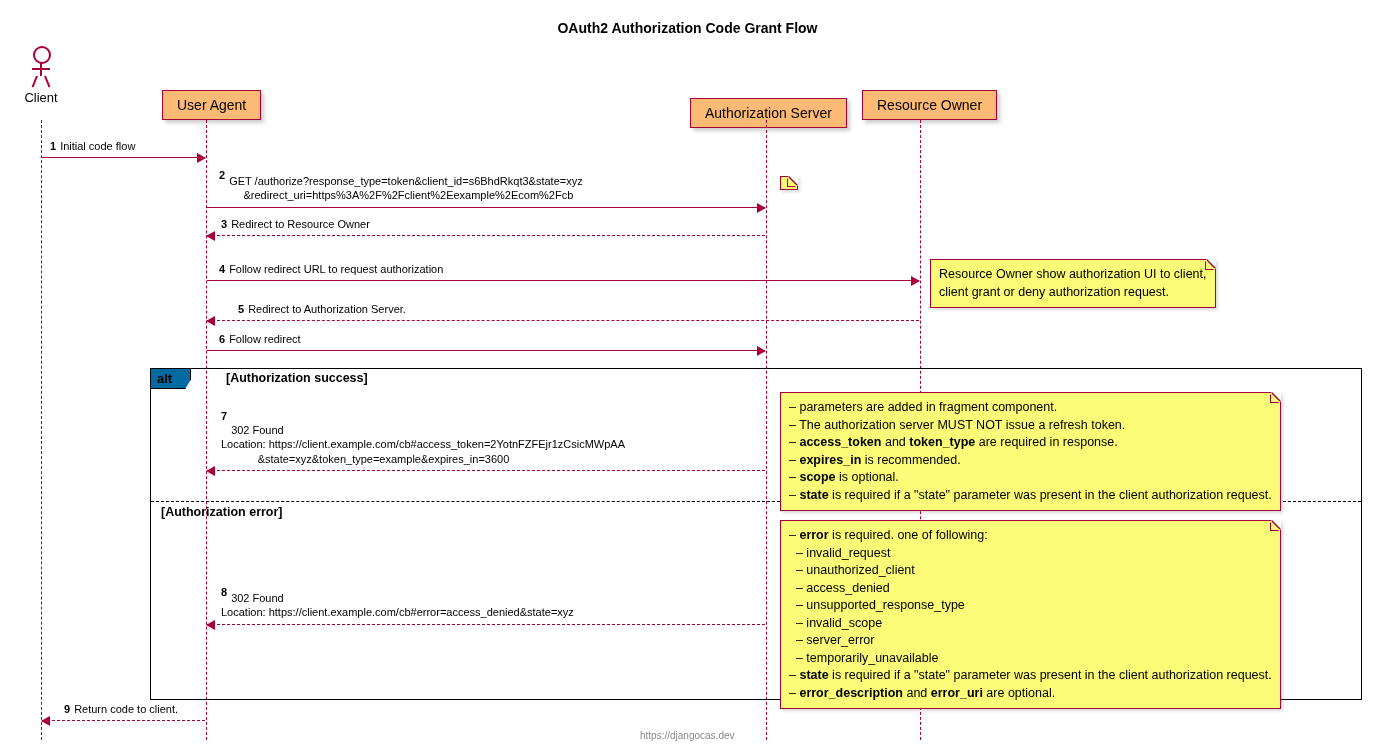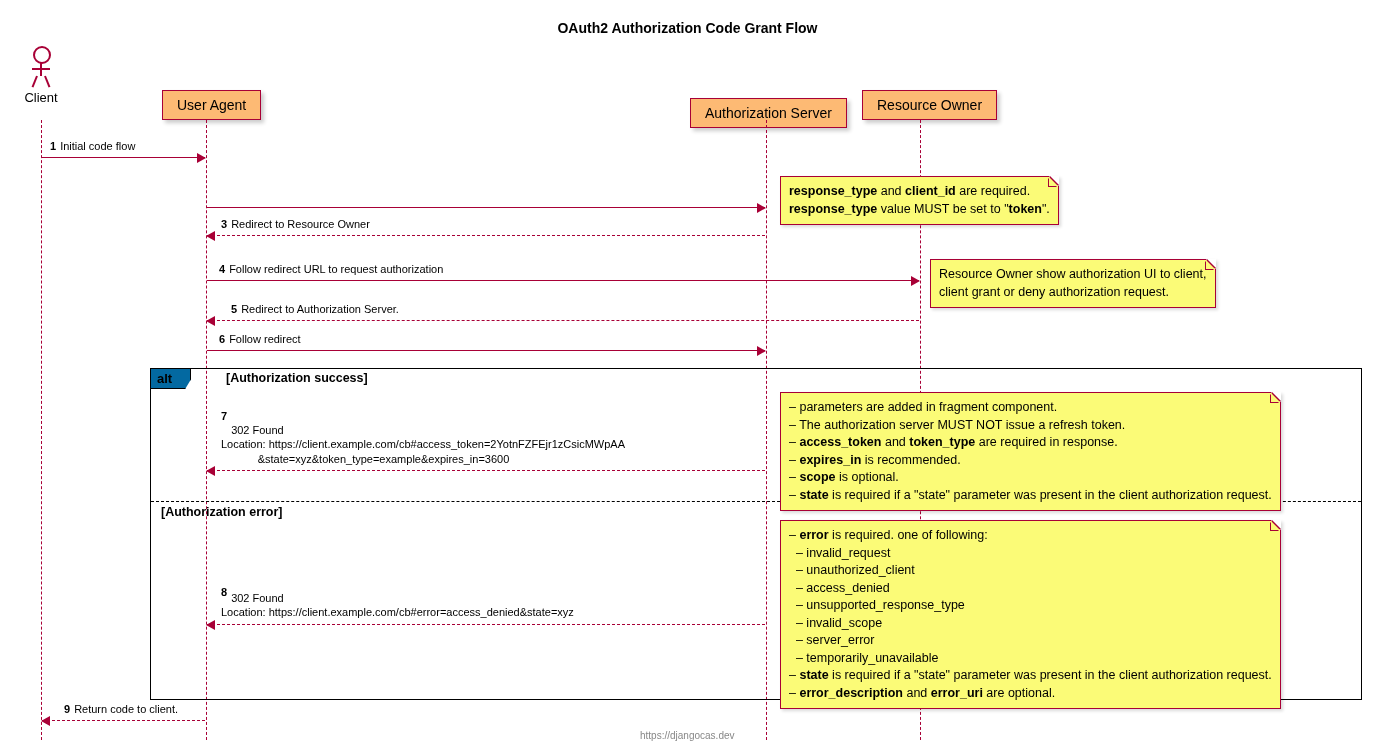--- a/index.html
+++ b/index.html
@@ -204,45 +204,46 @@
   <div class="lifeline" style="left:910px;"></div>
 
   <div class="arrow" style="left:32px; top:147px; width:163px;">
       <div class="arrow-head-right"></div>
     </div>
   <div class="msg-label" style="left:40px; top:145px;"><span class="msg-num">1</span><span>Initial code flow</span></div>
 
   <div class="arrow" style="left:197px; top:197px; width:558px;">
       <div class="arrow-head-right"></div>
     </div>
+  <div class="msg-label" style="left:209px; top:195px;"><span class="msg-num" style="vertical-align:6px;">2</span><span><span>GET /authorize?response_type=token&amp;client_id=s6BhdRkqt3&amp;state=xyz</span>
+<span>        &amp;redirect_uri=https%3A%2F%2Fclient%2Eexample%2Ecom%2Fcb</span></span></div>
 
   <div class="note" style="left:770px; top:166px;">
     <div class="note-corner"></div><div class="note-fold"></div>
-    <span><b>response_type</b> and <b>client_id</b> are required.<br><b>response_type</b> value MUST be set to "<b>token</b>".</span>
   </div>
 
   <div class="arrow arrow-dashed" style="left:197px; top:225px; width:558px;">
       <div class="arrow-head-left"></div>
     </div>
   <div class="msg-label" style="left:211px; top:223px;"><span class="msg-num">3</span><span>Redirect to Resource Owner</span></div>
 
   <div class="arrow" style="left:197px; top:270px; width:712px;">
       <div class="arrow-head-right"></div>
     </div>
   <div class="msg-label" style="left:209px; top:268px;"><span class="msg-num">4</span><span>Follow redirect URL to request authorization</span></div>
 
   <div class="note" style="left:920px; top:249px;">
     <div class="note-corner"></div><div class="note-fold"></div>
     <span>Resource Owner show authorization UI to client,<br>client grant or deny authorization request.</span>
   </div>
 
   <div class="arrow arrow-dashed" style="left:197px; top:310px; width:712px;">
       <div class="arrow-head-left"></div>
     </div>
-  <div class="msg-label" style="left:221px; top:308px;text-align:center;"><span class="msg-num">5</span><span>Redirect to Authorization Server.</span></div>
+  <div class="msg-label" style="left:228px; top:308px;text-align:center;"><span class="msg-num">5</span><span>Redirect to Authorization Server.</span></div>
 
   <div class="arrow" style="left:197px; top:340px; width:558px;">
       <div class="arrow-head-right"></div>
     </div>
   <div class="msg-label" style="left:209px; top:338px;"><span class="msg-num">6</span><span>Follow redirect</span></div>
 
   <div class="alt-box" style="left:140px; top:358px; width:1210px; height:330px;">
     <div class="alt-label">alt</div>
     <div class="alt-cond" style="left:75px; top:2px;">[Authorization success]</div>
     <div class="alt-divider" style="top:132px;"></div>

